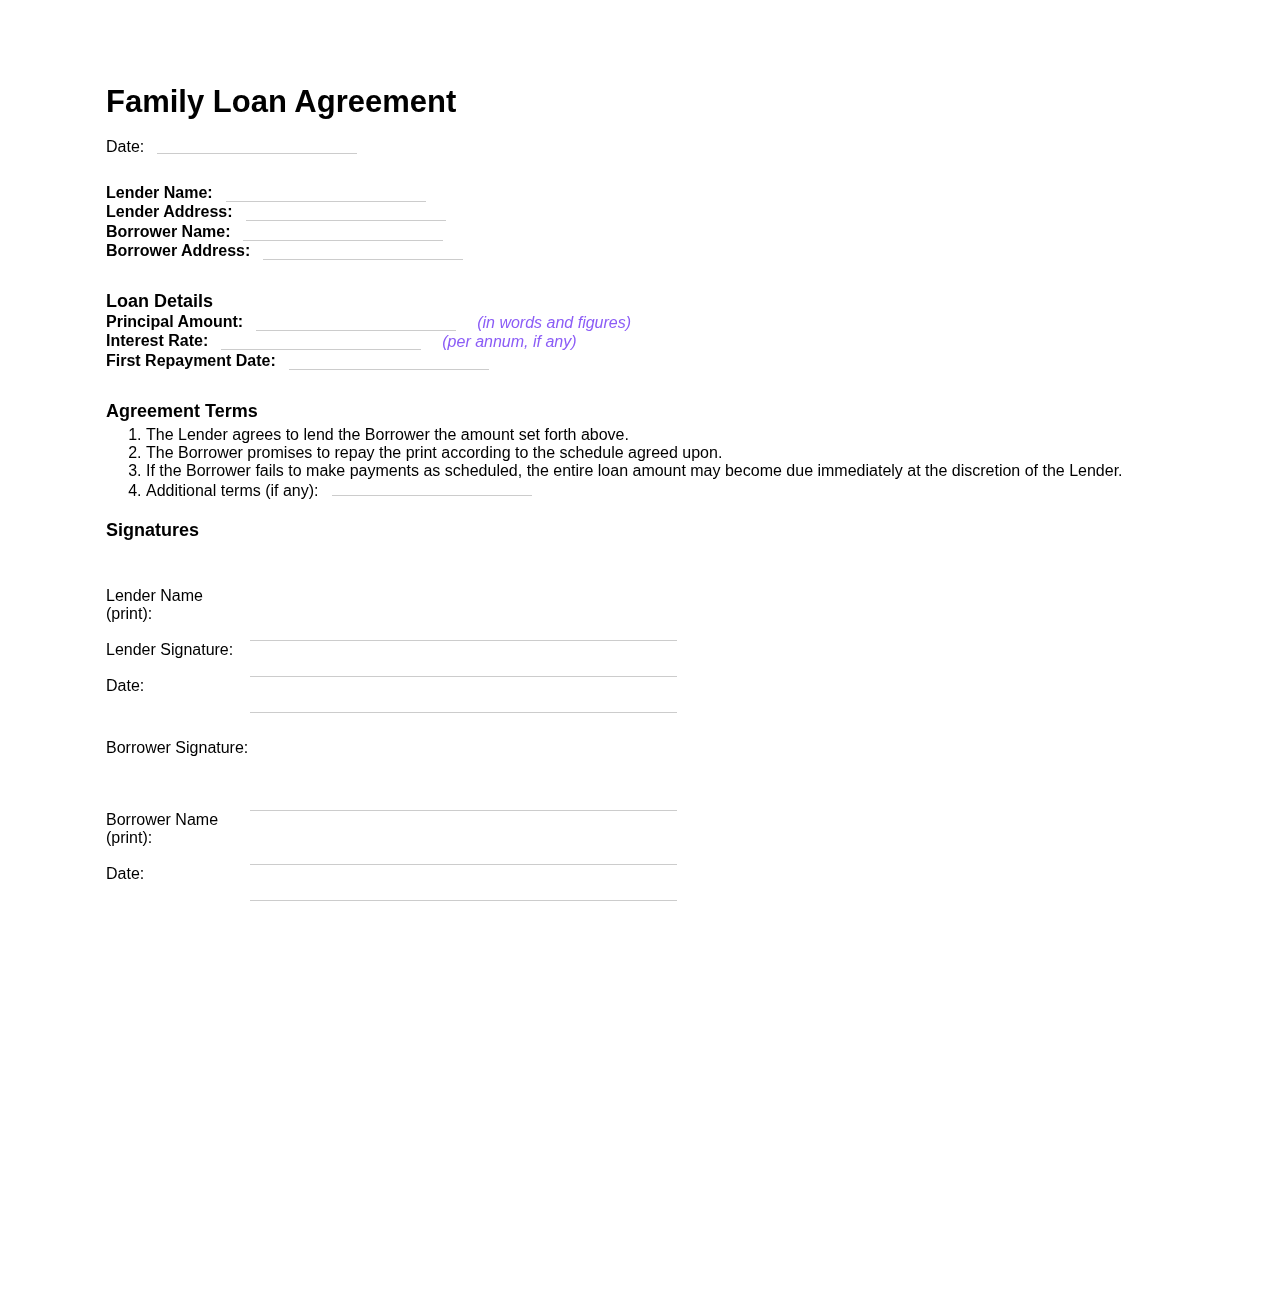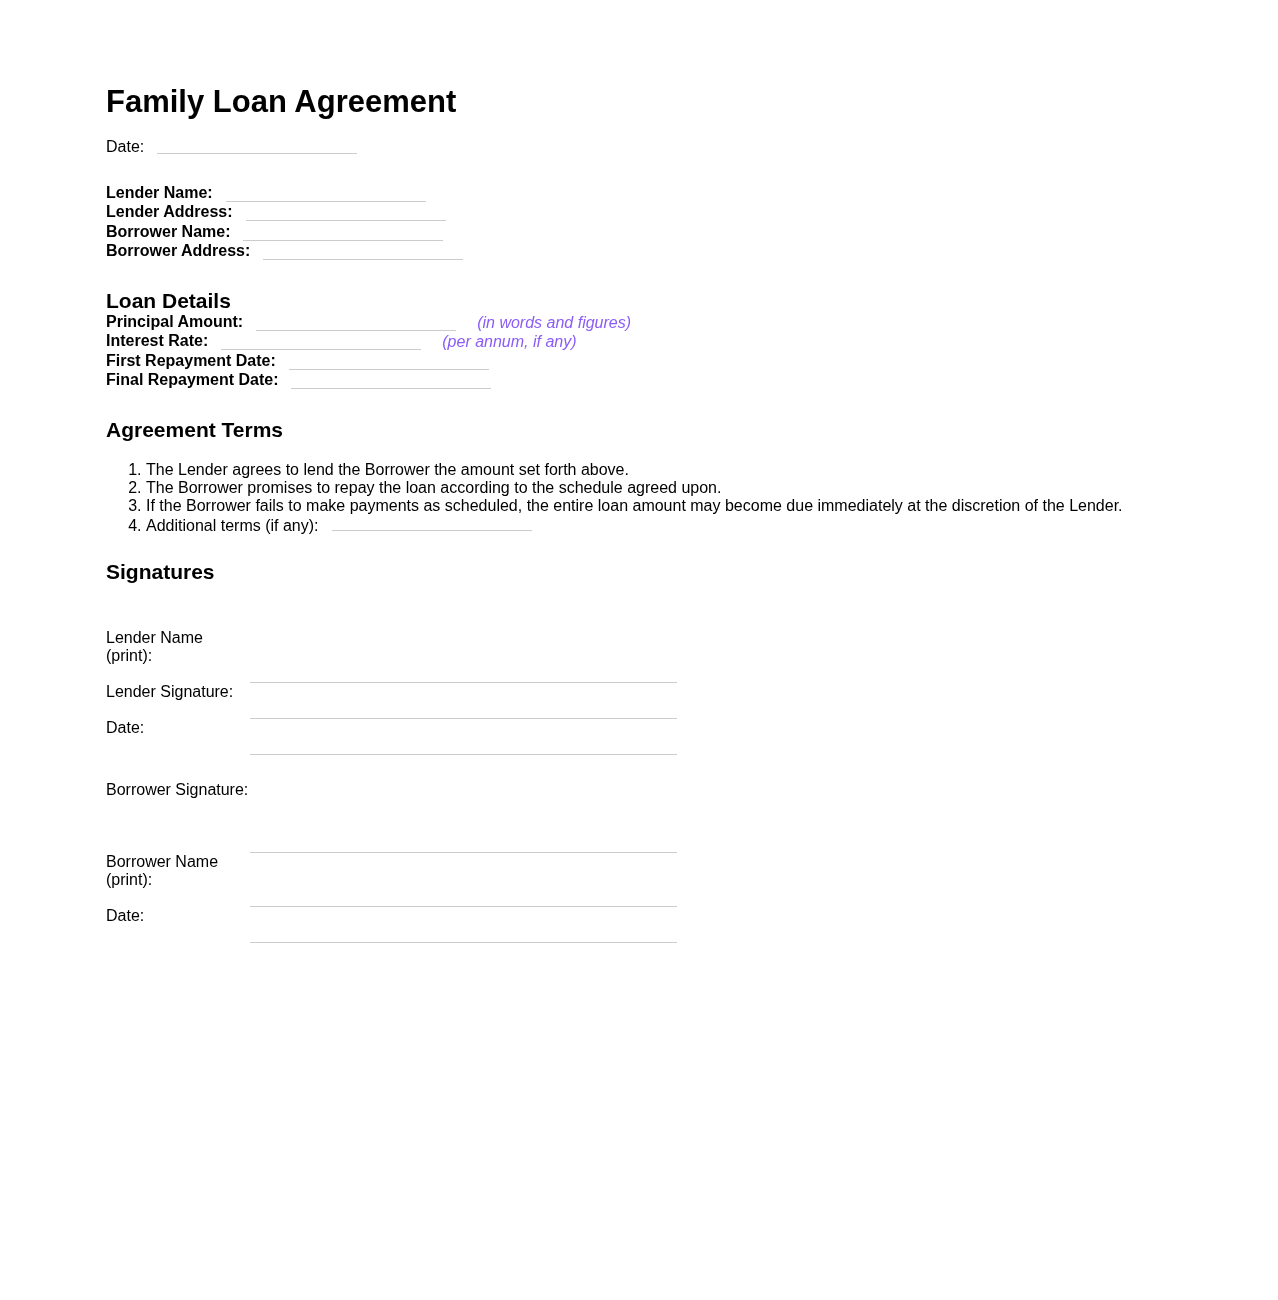--- a/index.html
+++ b/index.html
@@ -16,28 +16,28 @@
   .date-row .lbl { line-height: 22px; }
   .line {
     display: inline-block; width: 200px; border-bottom: 1px solid #cccccc;
     height: 17px; margin-left: 13px;
   }
   .party { margin-top: 25px; }
   .frow { display: flex; align-items: flex-start; height: 19.3px; }
   .frow .lbl { font-weight: bold; line-height: 19px; }
   .frow .line { height: 18px; }
   .hint { font-style: italic; color: #8b5cf6; margin-left: 21px; line-height: 19px; position: relative; top: 1px; }
-  h2 { font-size: 21px; font-weight: bold; margin: 0; line-height: 22px; }
+  h2 { font-size: 18px; font-weight: bold; margin: 0; line-height: 22px; }
   .sec-loan { margin-top: 30px; }
   .sec-loan .rows { margin-top: 0; }
   .sec-terms { margin-top: 30px; }
-  ol { margin: 20px 0 0 0; padding-left: 40px; }
+  ol { margin: 4px 0 0 0; padding-left: 40px; }
   ol li { line-height: 18px; }
   ol li .line { height: 15px; }
-  .sec-sign { margin-top: 26px; }
+  .sec-sign { margin-top: 19px; }
   .sig-table { margin-top: 46px; position: relative; }
   .sig-row { display: flex; }
   .sig-row .lbl { width: 144px; line-height: 18px; }
   .sig-row .sline { width: 427px; border-bottom: 1px solid #cccccc; }
 </style>
 </head>
 <body>
 
 <div class="page">
   <h1>Family Loan Agreement</h1>
@@ -76,32 +76,28 @@
       </div>
       <div class="frow">
         <span class="lbl">Interest Rate:</span>
         <span class="line"></span>
         <span class="hint">(per annum, if any)</span>
       </div>
       <div class="frow">
         <span class="lbl">First Repayment Date:</span>
         <span class="line"></span>
       </div>
-      <div class="frow">
-        <span class="lbl">Final Repayment Date:</span>
-        <span class="line"></span>
-      </div>
     </div>
   </div>
 
   <div class="sec-terms">
     <h2>Agreement Terms</h2>
     <ol>
       <li>The Lender agrees to lend the Borrower the amount set forth above.</li>
-      <li>The Borrower promises to repay the loan according to the schedule agreed upon.</li>
+      <li>The Borrower promises to repay the print according to the schedule agreed upon.</li>
       <li>If the Borrower fails to make payments as scheduled, the entire loan amount may become due immediately at the discretion of the Lender.</li>
       <li><span>Additional terms (if any):</span><span class="line"></span></li>
     </ol>
   </div>
 
   <div class="sec-sign">
     <h2>Signatures</h2>
     <div class="sig-table">
       <div class="sig-row" style="height:54px; padding-top:0">
         <span class="lbl" style="padding-top:0">Lender Name (print):</span>

